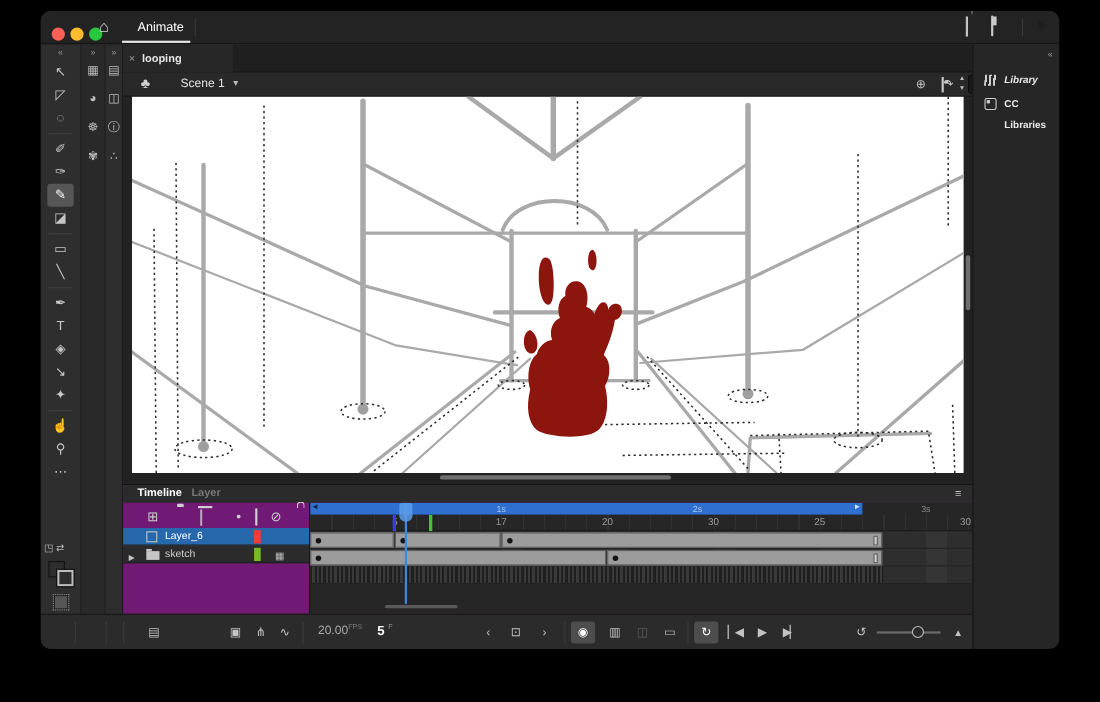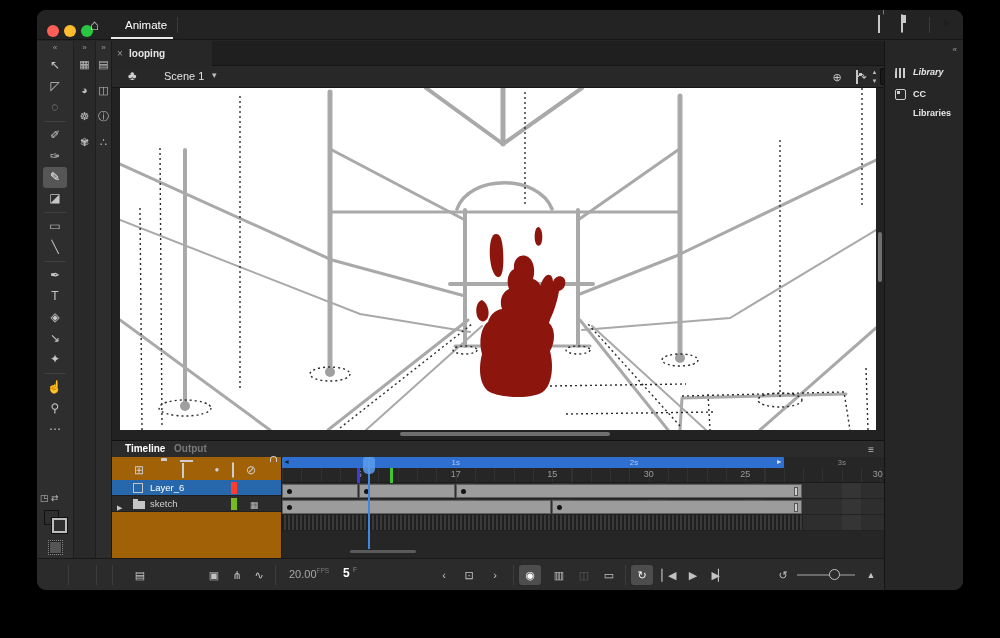--- a/index.html
+++ b/index.html
@@ -52,21 +52,21 @@
   #zoom-box { position:absolute; left:768px; top:2px; width:34px; height:17px; background:#1a1a1a; border:1px solid #0d0d0d; border-radius:2px; color:#efefef; font-size:9.5px; text-align:center; line-height:16px; }
   #zoom-chevron { position:absolute; left:806px; top:5px; font-size:9px; color:#bdbdbd; }
 
   
   #stage-wrap { position:absolute; left:75px; top:78px; width:772px; height:352px; background:#222; }
   #stage-svg { position:absolute; left:8px; top:0; width:756px; height:342px; background:#fff; }
   #vscroll { position:absolute; right:2px; top:144px; width:4px; height:50px; background:#6f6f6f; border-radius:2px; }
   #hscroll { position:absolute; left:288px; bottom:4px; width:210px; height:4px; background:#6f6f6f; border-radius:2px; }
 
   
-  #timeline { position:absolute; left:75px; top:430px; width:772px; height:118px; background:#a16207; border-top:1px solid #121212; }
+  #timeline { position:absolute; left:75px; top:430px; width:772px; height:118px; background:#701a75; border-top:1px solid #121212; }
   #tl-tabs { position:absolute; left:0; top:0; width:100%; height:16px; background:#2b2b2b; }
   .tl-tab { position:absolute; top:0; font-size:10px; font-weight:bold; line-height:16px; }
   #tl-menu { position:absolute; right:10px; top:3px; color:#bdbdbd; font-size:10px; }
   #layer-toolbar { position:absolute; left:0; top:16px; width:169px; height:26px; }
   .lt-icon { position:absolute; top:4px; width:18px; height:18px; color:#cdcdcd; font-size:12px; text-align:center; line-height:18px; }
   .mini-folder { width:13px; height:9px; background:#cdcdcd; border-radius:1px; position:relative; margin:5px auto 0; }
   .mini-folder::before { content:""; position:absolute; left:0; top:-3px; width:6px; height:3px; background:#cdcdcd; border-radius:1px 1px 0 0; }
   .icon-trash { width:9px; height:10px; border:1.5px solid #cdcdcd; border-top:none; border-radius:0 0 2px 2px; margin:4px auto 0; position:relative; }
   .icon-trash::before { content:""; position:absolute; left:-3.5px; top:-3px; width:13px; height:1.5px; background:#cdcdcd; }
   .icon-pill { width:8px; height:13px; border:1.5px solid #cdcdcd; border-radius:3px; margin:2px auto 0; }
@@ -280,21 +280,21 @@
         <path d="M362,212 C357,213 355,221 357,228 C359,234 364,235 367,231 C370,227 369,216 362,212 Z"></path>
       </g>
     </svg>
     <div id="vscroll"></div>
     <div id="hscroll"></div>
   </div>
 
   <div id="timeline">
     <div id="tl-tabs">
       <span class="tl-tab" style="left:13px; color:#fff;">Timeline</span>
-      <span class="tl-tab" style="left:62px; color:#787878;">Output</span>
+      <span class="tl-tab" style="left:62px; color:#787878;">Layer</span>
       <span id="tl-menu">≡</span>
     </div>
 
     <div id="layer-toolbar">
       <span class="lt-icon" style="left:18px;">⊞</span>
       <span class="lt-icon" style="left:40px;"><span class="mini-folder"></span></span>
       <span class="lt-icon" style="left:62px;"><span class="icon-trash"></span></span>
       <span class="lt-icon" style="left:96px; font-size:8px;">●</span>
       <span class="lt-icon" style="left:112px;"><span class="icon-pill"></span></span>
       <span class="lt-icon" style="left:130px;">⊘</span>
@@ -322,21 +322,21 @@
         <span class="cap-r">►</span>
       </div>
       <div id="seconds-layer">
           <span class="sec-label" style="left: 173.7px; color: rgb(169, 201, 242); z-index: 3;">1s</span>
           <span class="sec-label" style="left: 352px; color: rgb(169, 201, 242); z-index: 3;">2s</span>
           <span class="sec-label" style="left: 559.7px; color: rgb(138, 138, 138); z-index: 3;">3s</span>
         </div>
       <div id="ruler">
           <span class="ruler-num" style="left: 77.2px;">5</span>
           <span class="ruler-num" style="left: 173.7px;">17</span>
-          <span class="ruler-num" style="left: 270.2px;">15</span>
+          <span class="ruler-num" style="left: 270.2px;">20</span>
           <span class="ruler-num" style="left: 366.7px;">30</span>
           <span class="ruler-num" style="left: 463.2px;">25</span>
           <span class="ruler-num" style="left: 559.7px; margin-left: 36px;">30</span>
           <span class="ruler-marker" style="left: 75.27px; background: rgb(58, 58, 232);"></span>
           <span class="ruler-marker" style="left: 108.08px; background: rgb(67, 196, 48);"></span>
         </div>
       <div id="frame-rows">
           <div class="frame-row">
             <div class="fspan" style="left: 0px; width: 76.2px;">
               <span class="kdot"></span>

